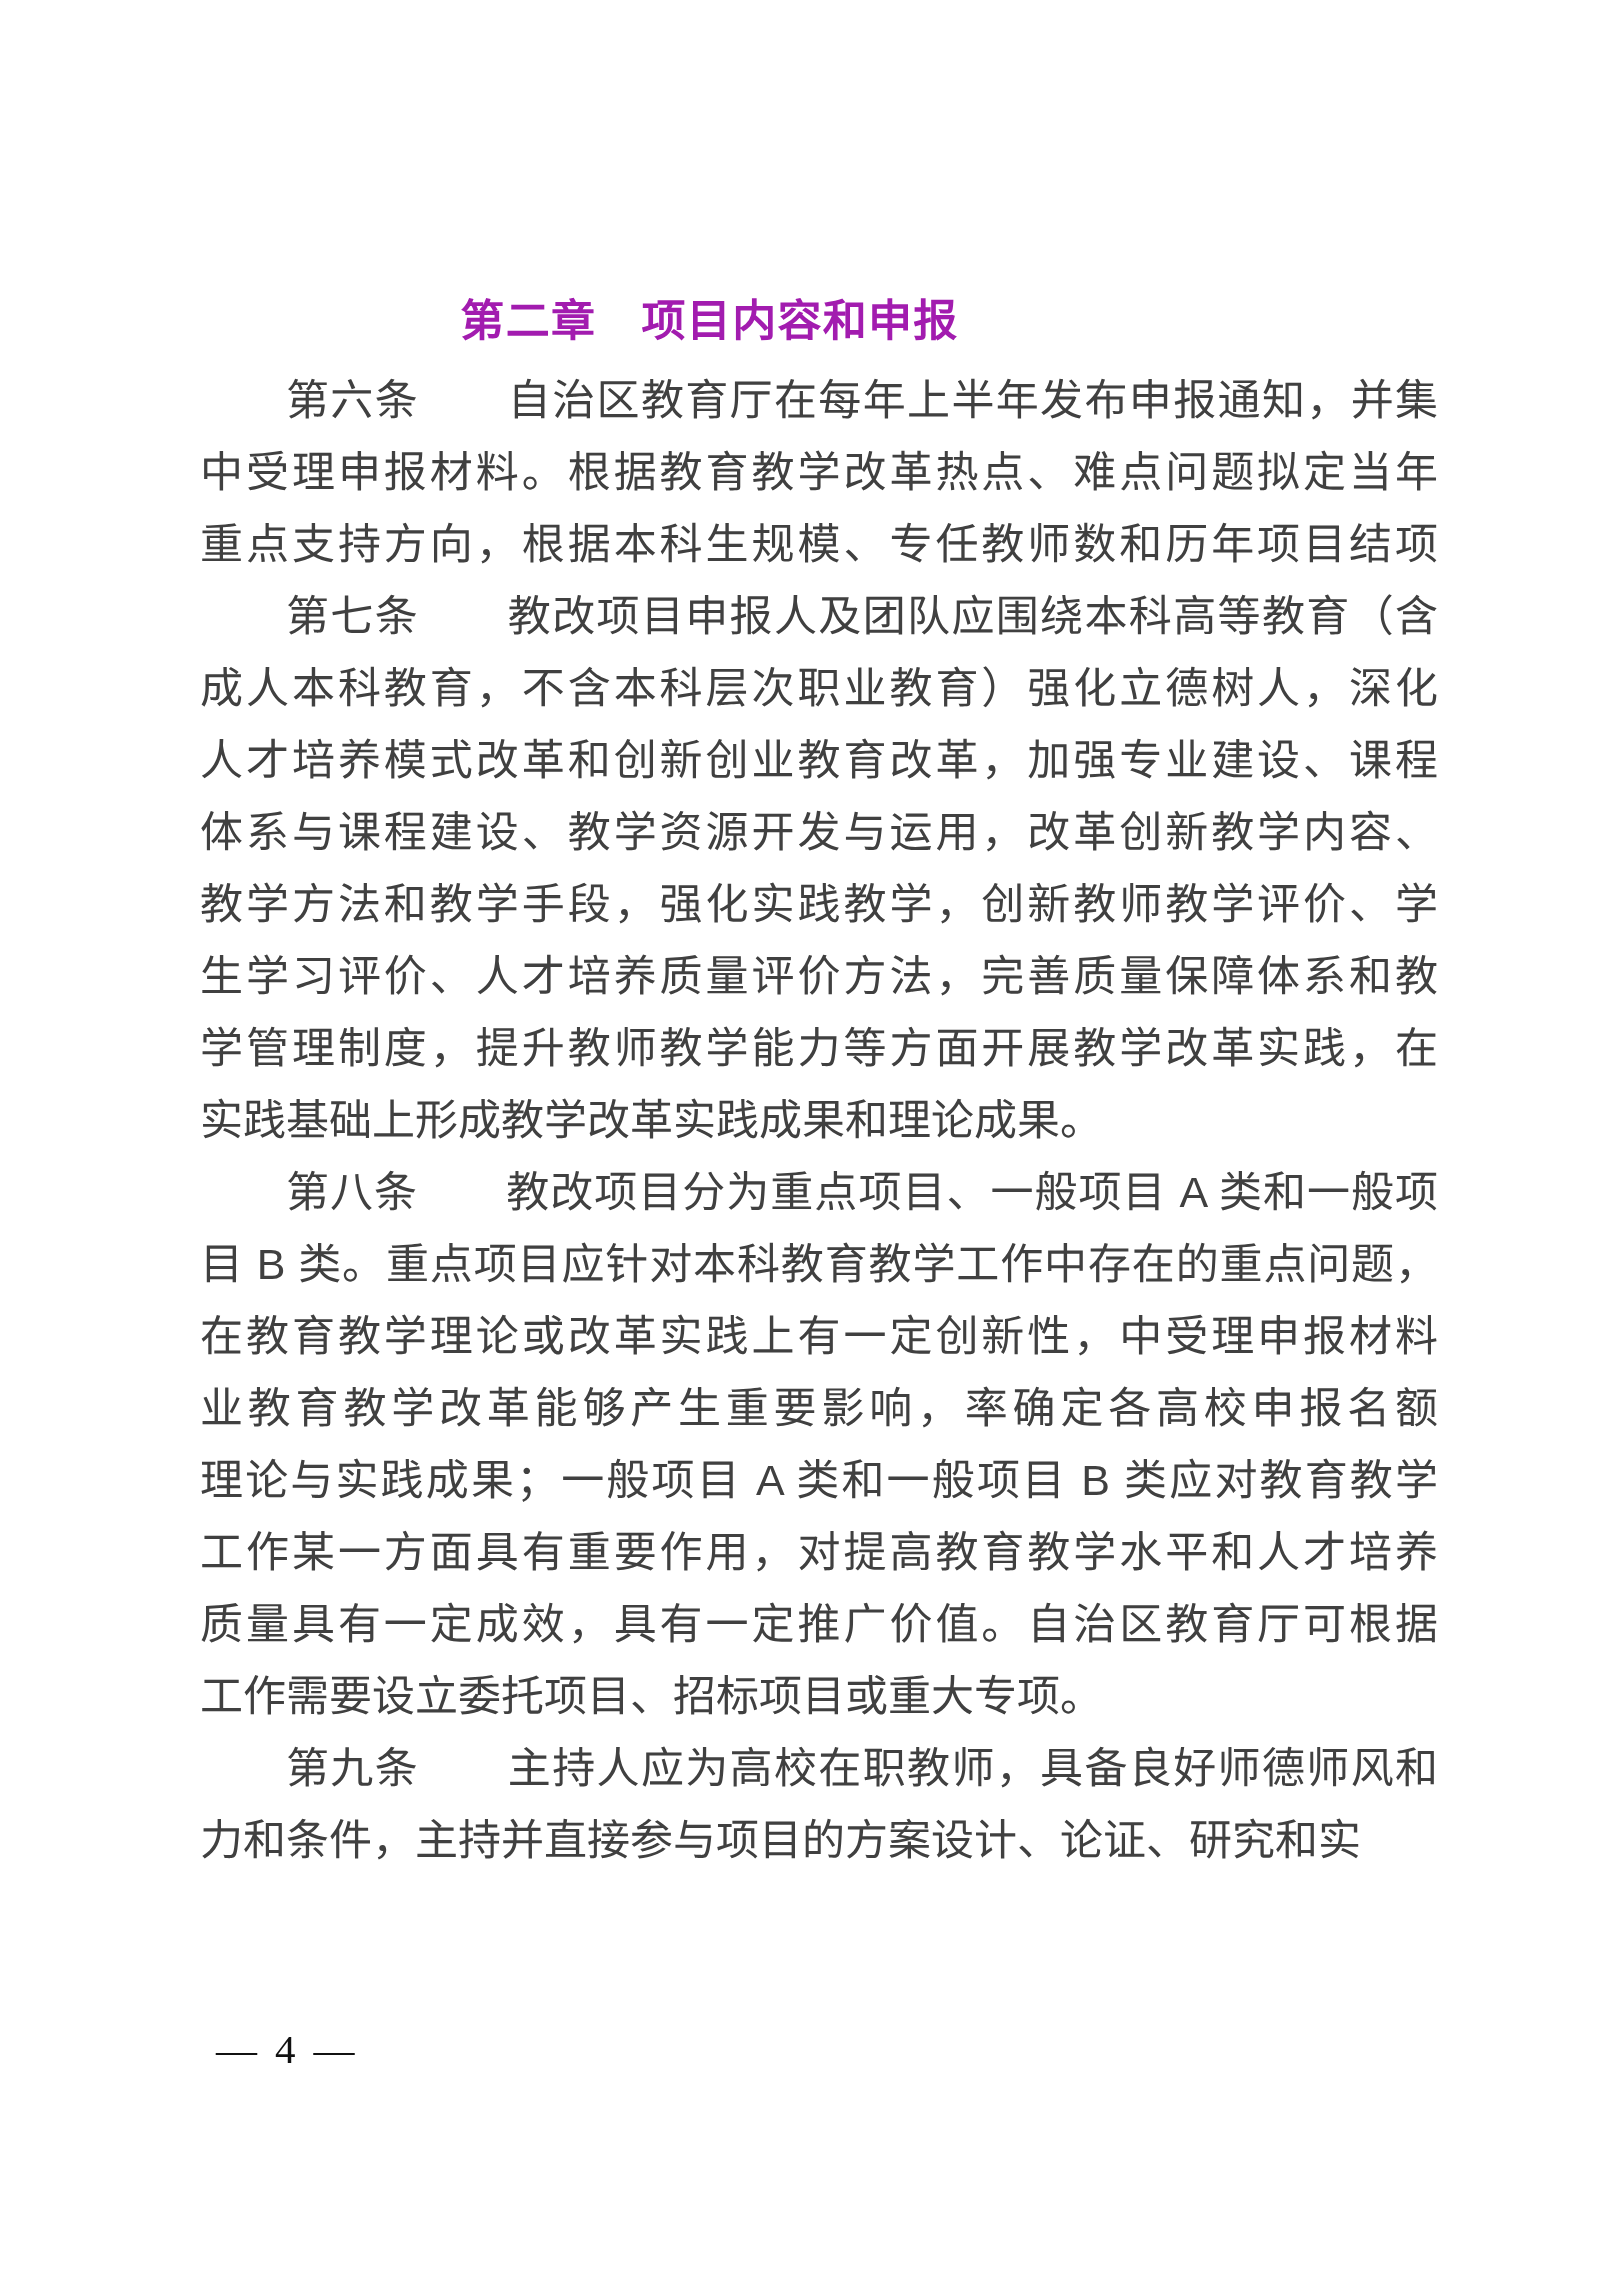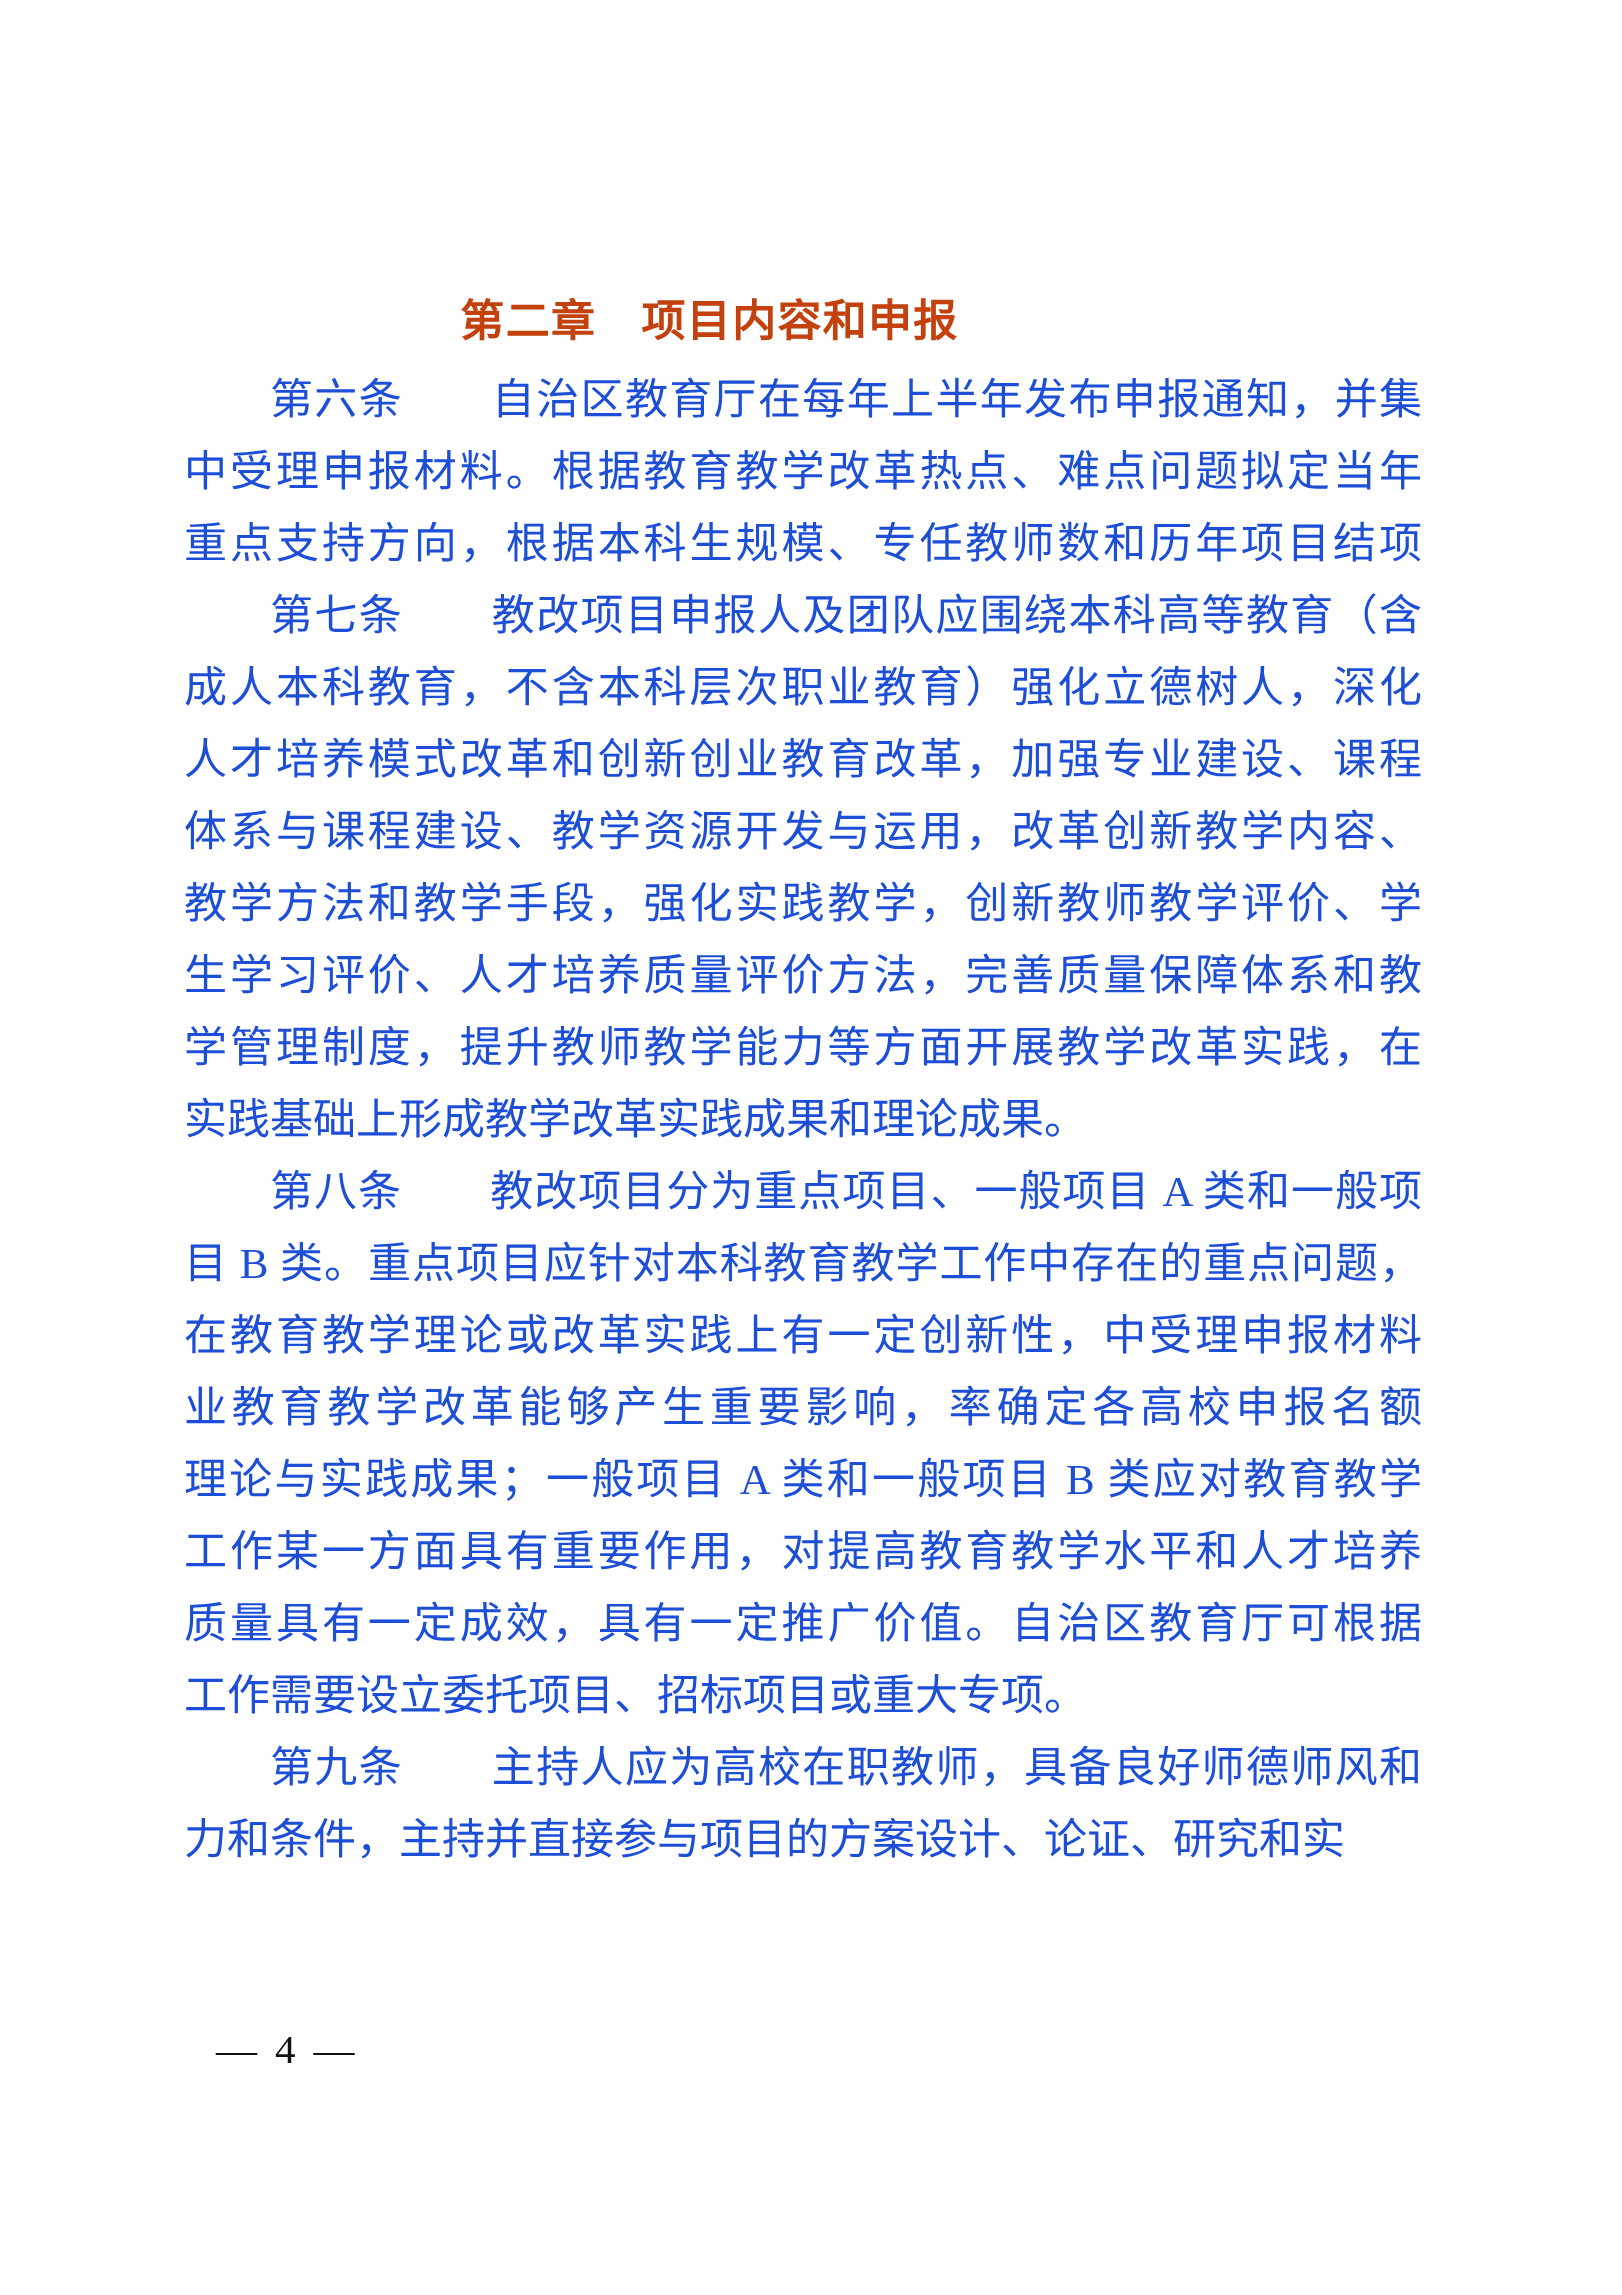--- a/index.html
+++ b/index.html
@@ -20,30 +20,30 @@
     top: 291px;
     left: 0;
     width: 1419px;
     margin: 0;
     text-align: center;
     font-family: "Liberation Sans", "DejaVu Sans", sans-serif;
     font-weight: bold;
     font-size: 44px;
     line-height: 59px;
     letter-spacing: 1.3px;
-    color: #c2410c;
+    color: #a21caf;
   }
   .doc-body {
     position: absolute;
     top: 364px;
-    left: 184px;
+    left: 200px;
     width: 1238px;
-    font-family: Liberation Serif, serif;
+    font-family: Liberation Sans, sans-serif;
     font-size: 43px;
-    color: #1d4ed8;
+    color: #404040;
   }
   .body-line {
     height: 72px;
     line-height: 72px;
     white-space: nowrap;
     text-align: justify;
     text-align-last: justify;
     overflow: visible;
   }
   .body-line.first-line {

